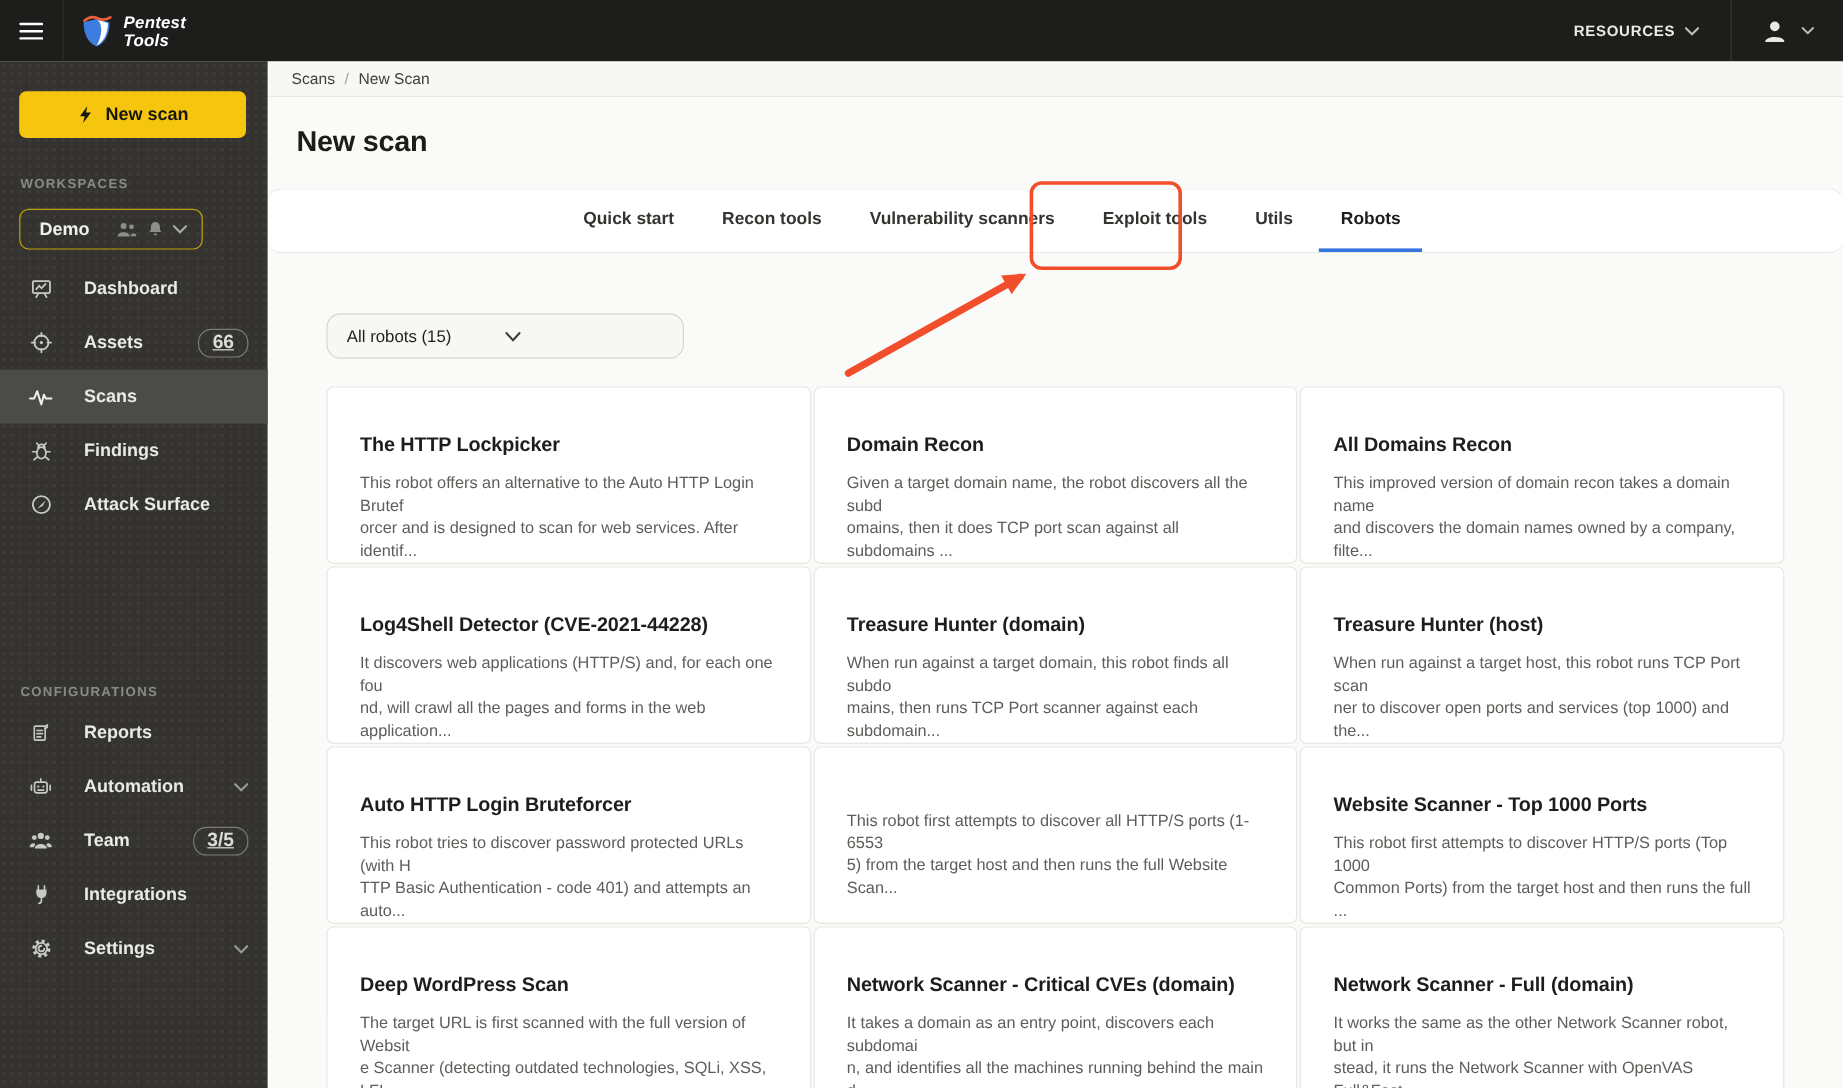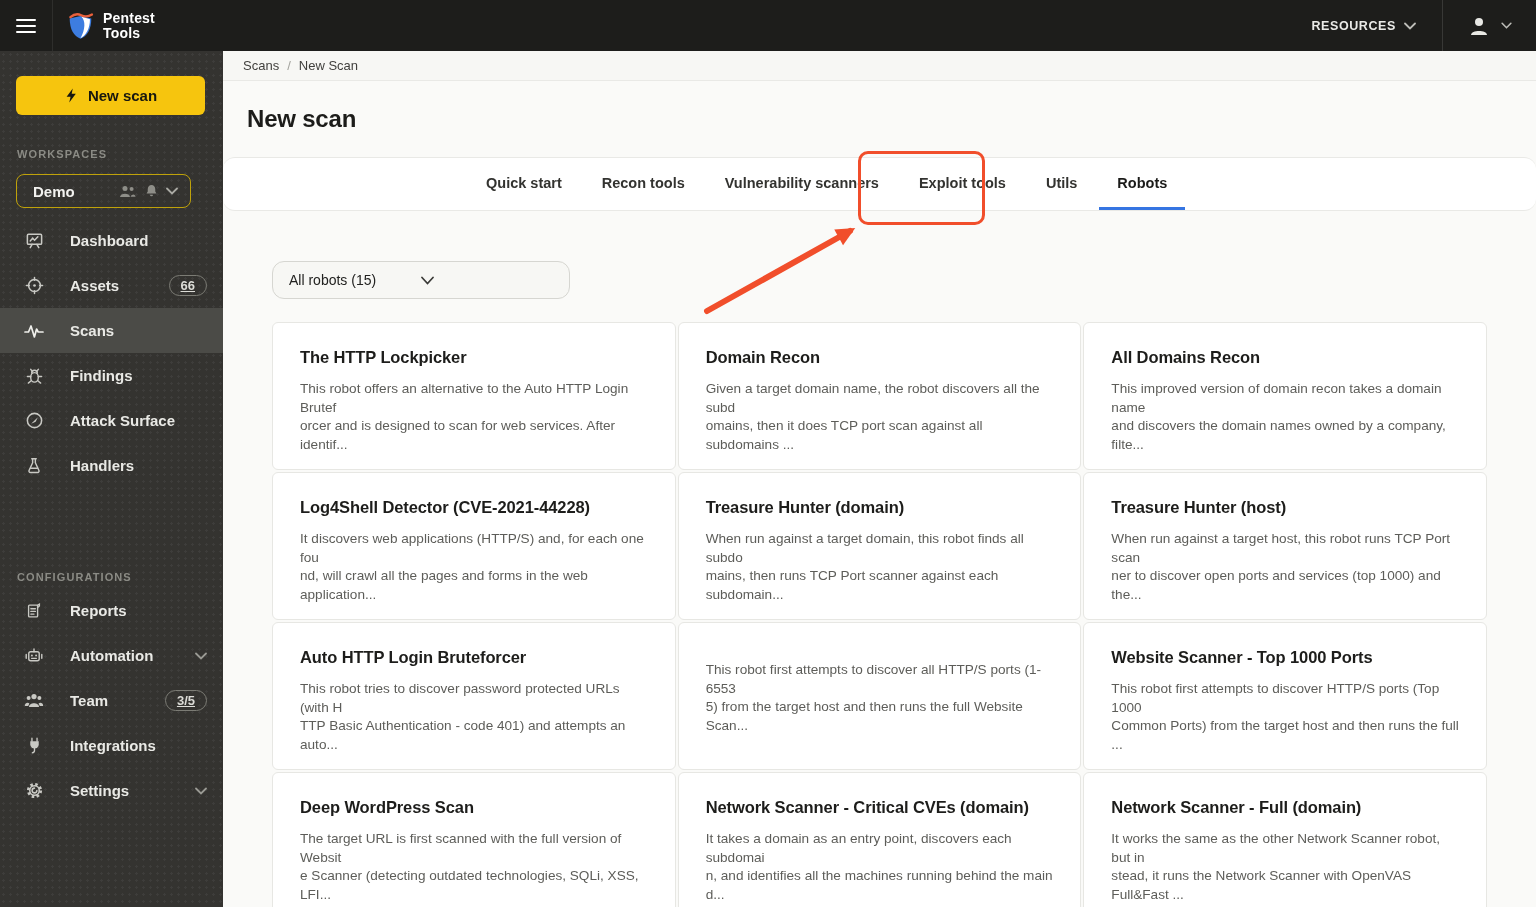--- a/index.html
+++ b/index.html
@@ -4,42 +4,42 @@
 <style>
   * { margin:0; padding:0; box-sizing:border-box; }
   html,body { width:1536px; height:907px; overflow:hidden; }
   body { font-family:"Liberation Sans", sans-serif; background:#fafaf8; }
   .app { position:relative; width:1536px; height:907px; }
 
   
   .topbar { position:absolute; top:0; left:0; right:0; height:51px; background:#1d1d1b; display:flex; align-items:stretch; z-index:10; }
   .hamburger { width:53px; display:flex; align-items:center; justify-content:center; border-right:1px solid rgba(255,255,255,0.08); cursor:pointer; }
   .logo { display:flex; align-items:center; gap:9px; padding-left:14px; }
-  .logo-text { color:#fff; font-weight:700; font-size:14px; line-height:15px; letter-spacing:.2px; }
+  .logo-text { color:#fff; font-weight:700; font-size:14px; line-height:15px; letter-spacing:.2px;font-style:italic; }
   .topbar-right { margin-left:auto; display:flex; align-items:stretch; }
   .resources { display:flex; align-items:center; gap:8px; color:#eaeae7; font-size:12.5px; font-weight:700; letter-spacing:.6px; padding:0 26px; cursor:pointer; }
   .account { display:flex; align-items:center; gap:10px; padding:0 24px; border-left:1px solid rgba(255,255,255,0.12); cursor:pointer; }
 
   
   .sidebar { position:absolute; top:51px; left:0; bottom:0; width:223px; background:#343330;
     background-image:radial-gradient(rgba(255,255,255,0.05) 1px, transparent 1.3px); background-size:7px 7px; z-index:9; }
   .new-scan-btn { position:absolute; left:16px; top:25px; width:189px; height:39px; background:#f6c50e; border:none; border-radius:6px;
     display:flex; align-items:center; justify-content:center; gap:10px; font-family:inherit; font-size:15px; font-weight:700; color:#17170f; cursor:pointer; }
   .ws-label, .cfg-label { position:absolute; left:17px; font-size:11px; font-weight:700; letter-spacing:1.1px; color:#8b8b85; }
   .ws-label { top:97px; }
-  .workspace-box { position:absolute; left:16px; top:123px; width:175px; height:34px; border:1.5px solid #bfa20a; border-radius:8px;
+  .workspace-box { position:absolute; left:16px; top:123px; width:153px; height:34px; border:1.5px solid #bfa20a; border-radius:8px;
     display:flex; align-items:center; padding:0 12px 0 16px; cursor:pointer; }
   .workspace-box .ws-name { color:#f2f2ef; font-size:15px; font-weight:700; flex:1; }
   .workspace-box .ws-icons { display:flex; align-items:center; gap:7px; }
   .nav { position:absolute; top:167px; left:0; right:0; }
   .nav-item { height:45px; display:flex; align-items:center; padding:0 16px 0 24px; cursor:pointer; color:#e9e9e5; }
   .nav-item.active { background:#4b4b47; }
   .nav-item .nav-icn { width:20px; display:flex; justify-content:center; }
   .nav-item .nav-lbl { margin-left:26px; font-size:15px; font-weight:600; }
-  .pill { margin-left:auto; border:1px solid #7c7c75; border-radius:11px; padding:2px 11px; font-size:13px; font-weight:600; color:#dcdcd7;text-decoration:underline; }
+  .pill { margin-left:auto; border:1px solid #7c7c75; border-radius:11px; padding:2px 11px; font-size:16px; font-weight:600; color:#dcdcd7;text-decoration:underline; }
   .nav-chev { margin-left:auto; }
   .cfg-label { top:520px; }
   .nav2 { position:absolute; top:537px; left:0; right:0; }
 
   
   .main { position:absolute; top:51px; left:223px; right:0; bottom:0; background:#fafaf8; }
   .breadcrumb-bar { height:30px; background:#f7f7f4; border-bottom:1px solid #e9e9e6; display:flex; align-items:center; padding-left:20px; }
   .breadcrumb { font-size:13px; color:#403f3c; display:flex; gap:8px; align-items:center; }
   .crumb { cursor:pointer; }
   .crumb-sep { color:#a3a39d; }
@@ -47,21 +47,21 @@
   .page-title { font-size:24px; font-weight:700; color:#1c1c1a; letter-spacing:-.2px; }
   .tabs-bar { height:54px; background:#ffffff; border-top:1px solid #e9e9e6; border-bottom:1px solid #e9e9e6; display:flex; align-items:stretch; padding-left:245px; gap:4px;border-radius:12px; }
   .tab { display:flex; align-items:center; padding:0 18px; font-size:14.5px; font-weight:600; color:#333330; border-bottom:3px solid transparent; cursor:pointer; }
   .tab.active { color:#1b1b19; border-bottom-color:#3575e2; font-weight:700; }
 
   .content { padding:50px 49px 0 49px; }
   .filter-select { width:298px; height:38px; background:#f7f7f4; border:1px solid #d6d6d1; border-radius:12px; display:flex; align-items:center;
     padding:0 16px; font-size:14px; color:#222220; cursor:pointer; }
   .filter-select span { flex:1; }
   .cards { margin-top:23px; display:grid; grid-template-columns:repeat(3,1fr); gap:2px; grid-auto-rows:148px; }
-  .card { background:#ffffff; border:1px solid #e7e7e3; border-radius:6px; padding:25px 27px; cursor:pointer; overflow:hidden; }
+  .card { background:#ffffff; border:1px solid #e7e7e3; border-radius:6px; padding:39px 27px; cursor:pointer; overflow:hidden; }
   .card h3 { font-size:16.5px; font-weight:700; color:#1d1d1b; letter-spacing:-.1px; }
   .card p { margin-top:13px; font-size:13.6px; line-height:18.5px; color:#5d5d59; white-space:pre-line; }
 
   
   .annot-rect { position:absolute; left:858px; top:151px; width:127px; height:74px; border:3.5px solid #f14e2b; border-radius:10px; z-index:20; pointer-events:none; }
   .annot-arrow { position:absolute; left:690px; top:215px; z-index:20; pointer-events:none; }
 
   svg { display:block; }
 </style>
 </head>
@@ -193,29 +193,20 @@
         <span class="nav-lbl">Findings</span>
       </div>
       <div class="nav-item">
         <span class="nav-icn">
           <svg width="19" height="19" viewBox="0 0 20 20">
               <circle cx="10" cy="10" r="7.5" stroke="#c9c9c4" stroke-width="1.6" fill="none"></circle>
               <path d="M6.5 13.5 L13.5 6.5 L11.2 11.2 Z" fill="#c9c9c4"></path>
             </svg>
         </span>
         <span class="nav-lbl">Attack Surface</span>
-      </div>
-      <div class="nav-item">
-        <span class="nav-icn">
-          <svg width="18" height="19" viewBox="0 0 20 20" stroke="#c9c9c4" stroke-width="1.6" fill="none" stroke-linecap="round" stroke-linejoin="round">
-              <path d="M7.5 2.5 h5 M8.5 2.5 V7 L4.5 15.5 a1.6 1.6 0 0 0 1.5 2.2 h8 a1.6 1.6 0 0 0 1.5-2.2 L11.5 7 V2.5"></path>
-              <path d="M6.2 13 h7.6"></path>
-            </svg>
-        </span>
-        <span class="nav-lbl">Handlers</span>
       </div>
     </div>
 
     <div class="cfg-label">CONFIGURATIONS</div>
 
     <div class="nav2">
       <div class="nav-item">
         <span class="nav-icn">
           <svg width="18" height="19" viewBox="0 0 20 20" stroke="#c9c9c4" stroke-width="1.5" fill="none" stroke-linecap="round">
               <rect x="4" y="4" width="10" height="13" rx="1"></rect>

